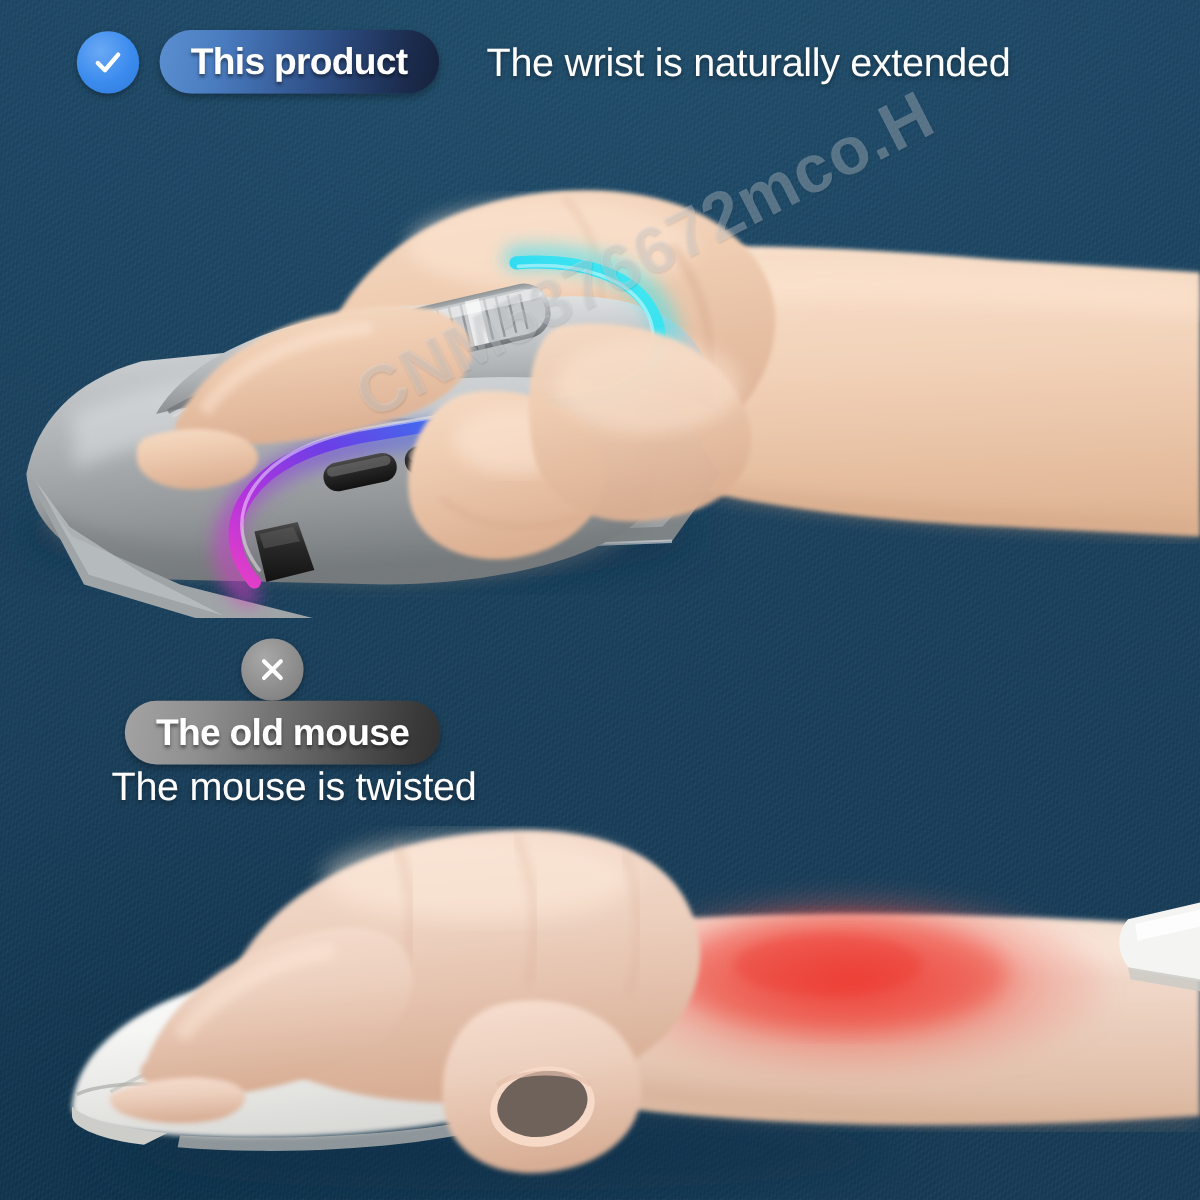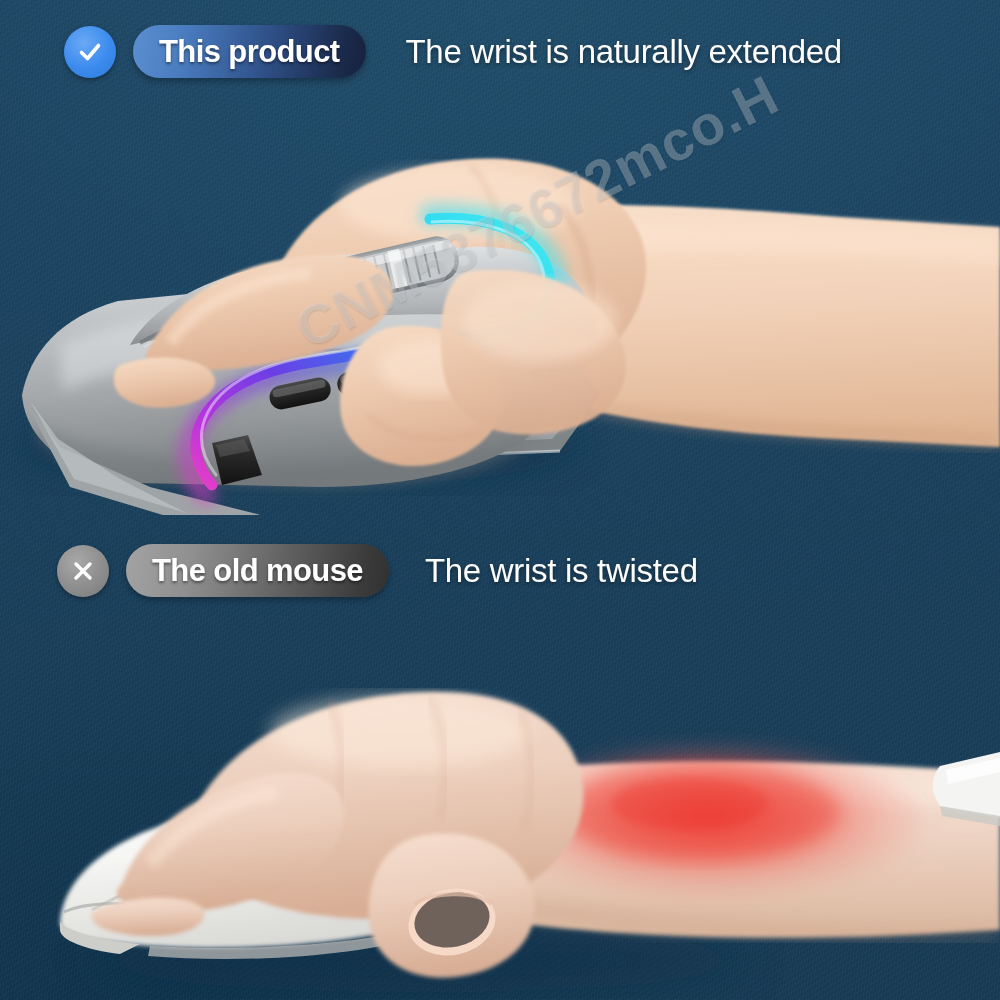--- a/index.html
+++ b/index.html
@@ -26,21 +26,21 @@
     background-image:
       repeating-linear-gradient(97deg, rgba(255,255,255,.022) 0px, rgba(255,255,255,.022) 1px, rgba(0,0,0,0) 1px, rgba(0,0,0,0) 3px),
       repeating-linear-gradient(7deg, rgba(0,0,0,.035) 0px, rgba(0,0,0,.035) 1px, rgba(0,0,0,0) 1px, rgba(0,0,0,0) 4px),
       repeating-linear-gradient(148deg, rgba(255,255,255,.014) 0px, rgba(255,255,255,.014) 2px, rgba(0,0,0,0) 2px, rgba(0,0,0,0) 5px);
     pointer-events:none;
   }
 
   
   .label-row { position:absolute; display:flex; align-items:center; z-index:40; }
   #row-good { left:64px; top:25px; }
-  #row-bad  { left:57px; top:544px; }
+  #row-bad  { left:57px; top:532px;flex-direction:column; }
 
   .mark-circle {
     width:52px; height:52px; border-radius:50%;
     display:flex; align-items:center; justify-content:center;
     flex:0 0 auto;
     box-shadow:0 2px 5px rgba(0,0,0,.35);
   }
   .mark-good { background:radial-gradient(circle at 38% 32%, #6aa9f5 0%, #3b8bee 55%, #2f7ad8 100%); }
   .mark-bad  { background:radial-gradient(circle at 38% 32%, #a8a8a8 0%, #8d8d8d 55%, #7a7a7a 100%); }
   .mark-circle svg { display:block; }
@@ -347,16 +347,16 @@
 
   <div class="label-row" id="row-bad">
     <div class="mark-circle mark-bad">
       <svg width="30" height="30" viewBox="0 0 30 30" aria-hidden="true">
         <path d="M8 8 L22 22 M22 8 L8 22" fill="none" stroke="#ffffff" stroke-width="3.4" stroke-linecap="round"></path>
       </svg>
     </div>
     <div class="pill pill-bad">
       <span class="pill-text">The old mouse</span>
     </div>
-    <div class="caption">The wrist is twisted</div>
+    <div class="caption">The mouse is twisted</div>
   </div>
 
 </div>
 
 </body></html>

